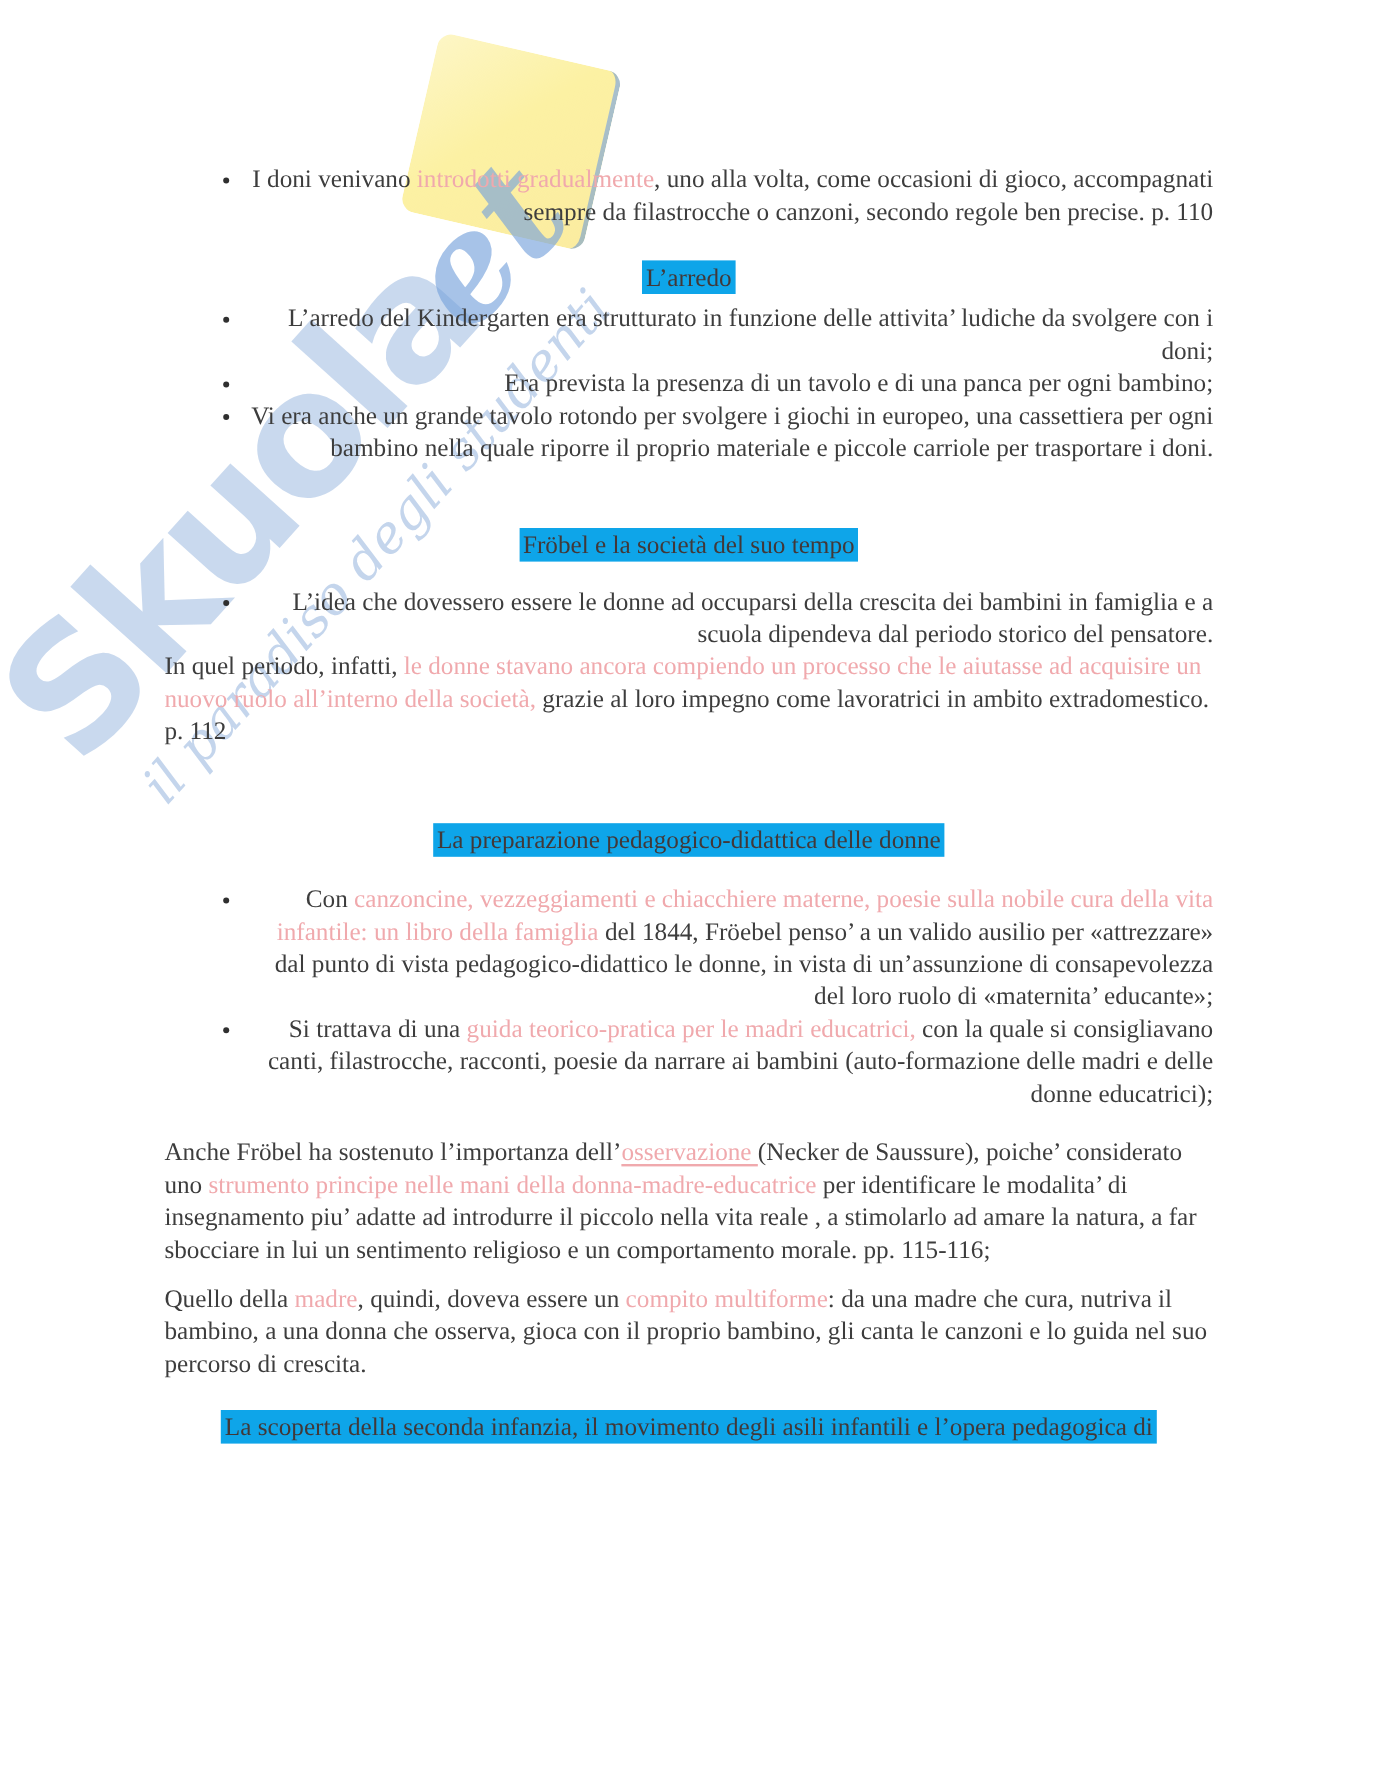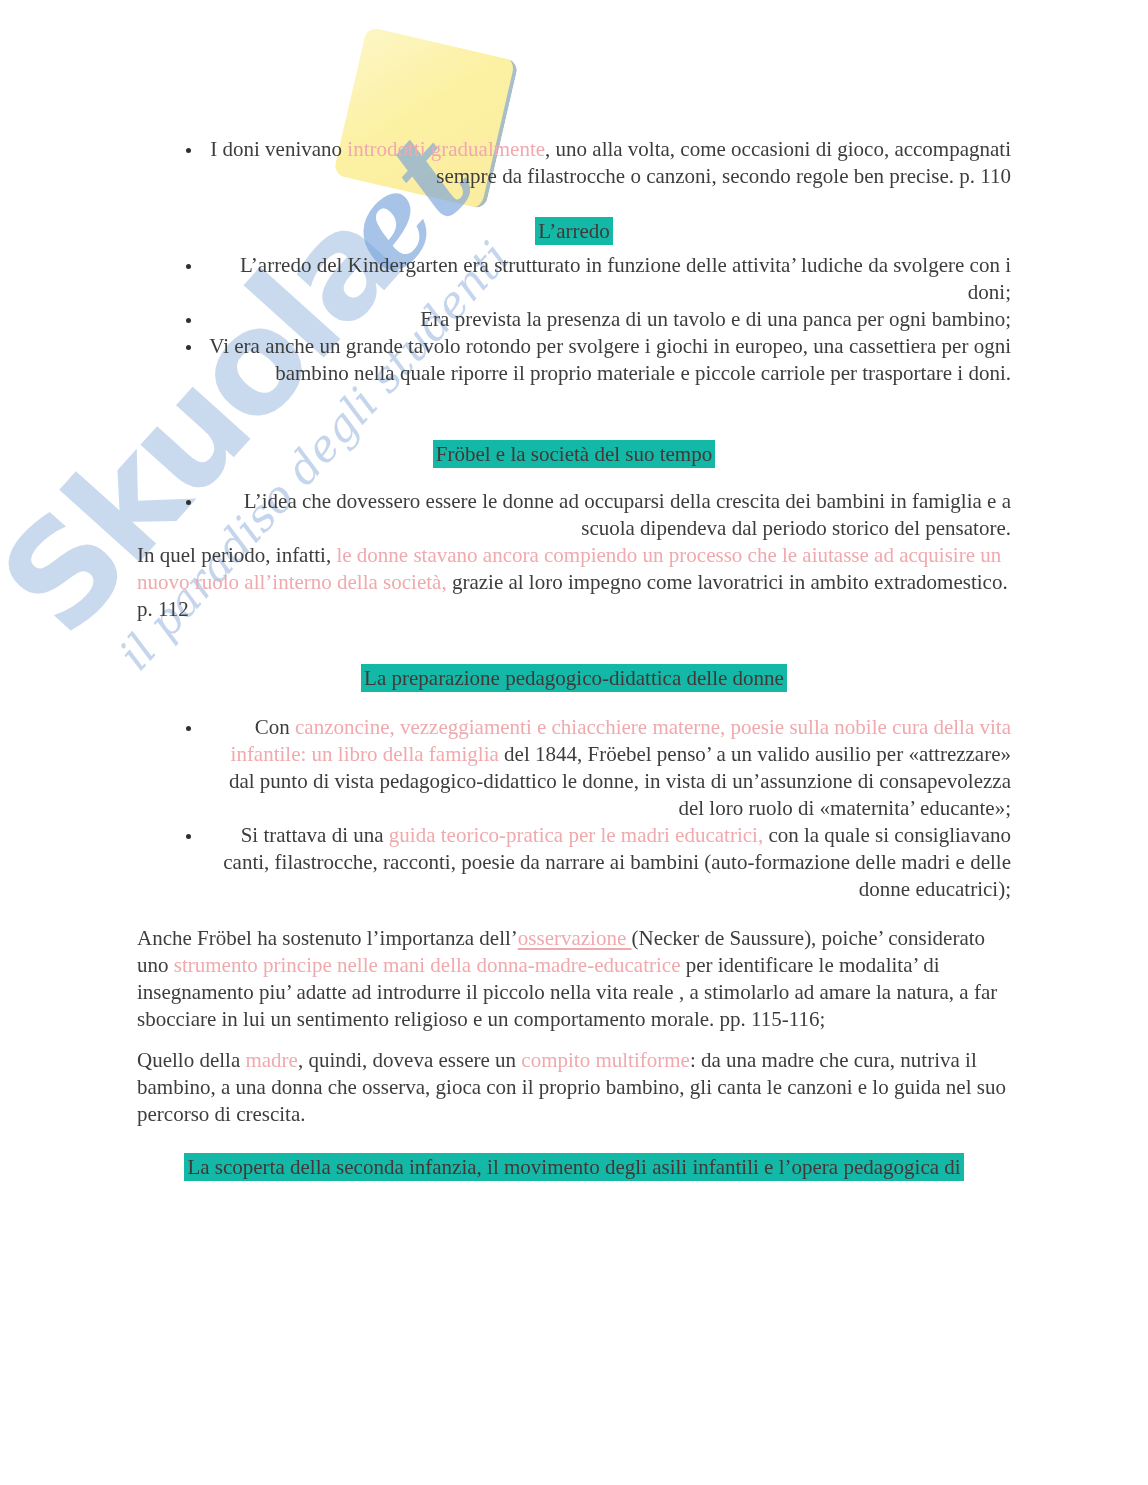--- a/index.html
+++ b/index.html
@@ -53,27 +53,27 @@
   }
   .paragraph{margin:0;}
   .heading{margin:0;text-align:center;}
   ul.bullet-list{margin:0;padding:0 0 0 66px;list-style:disc;}
   ul.bullet-list li{margin:0;padding:0;text-align:right;}
   ul.bullet-list li::marker{color:#2f2f2f;font-size:0.78em;}
 
   .run-n{color:#3d3d3d;}
   .run-pink{color:#f0a9ad;}
   .run-underline{text-decoration:underline;text-decoration-color:#f0a9ad;text-underline-offset:3px;}
-  .run-hl{color:#423838;background:#14b8a6;padding:2px 3px;box-decoration-break:clone;-webkit-box-decoration-break:clone;}
+  .run-hl{color:#423838;background:#0ea5e9;padding:2px 3px;box-decoration-break:clone;-webkit-box-decoration-break:clone;}
 
   
   .block-1{margin-top:28px;margin-bottom:7px;}
   .block-3{margin-top:54px;margin-bottom:20px;font-family:Liberation Serif, serif;}
   .block-5{}
-  .block-6{margin-top:42px;margin-bottom:22px;}
+  .block-6{margin-top:64px;margin-bottom:22px;}
   .block-8{margin-top:32px;}
   .block-9{margin-top:22px;}
   .block-10{margin-top:14px;font-family:Liberation Serif, serif;}
   .block-11{margin-top:26px;}
   .block-12{margin-top:0;}
   .block-13{margin-top:0;}
 </style>
 </head>
 <body>
 

